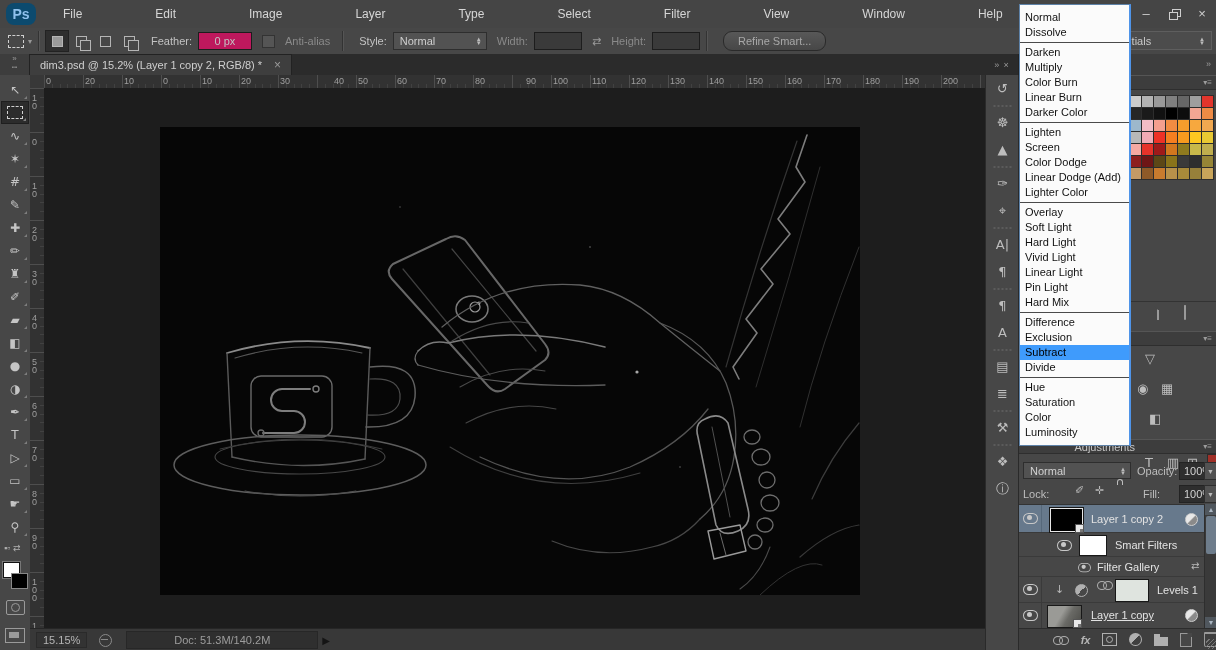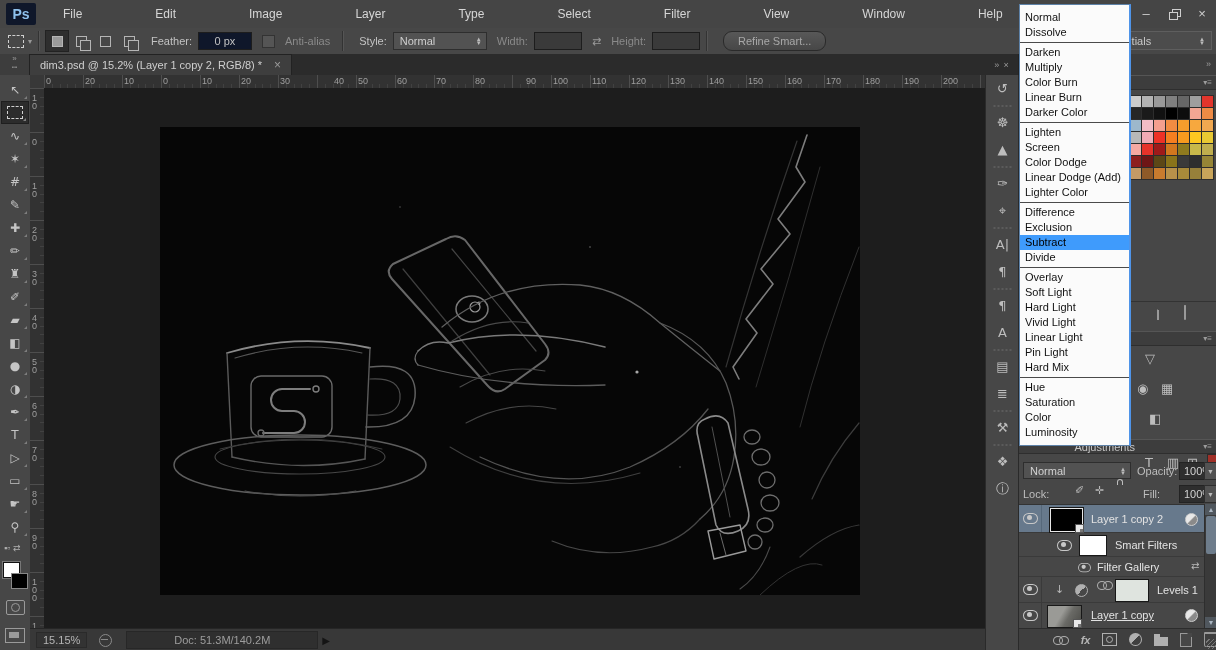--- a/index.html
+++ b/index.html
@@ -4,35 +4,35 @@
 <style>
   html,body{margin:0;padding:0;background:#1a1a1a;}
   body{width:1216px;height:650px;overflow:hidden;position:relative;
        font-family:"Liberation Sans","DejaVu Sans",sans-serif;font-size:11px;color:#cfcfcf;
        -webkit-font-smoothing:antialiased;}
   .abs{position:absolute;}
   .ico{font-family:"DejaVu Sans",sans-serif;color:#b8b8b8;}
 
   
   #menubar{left:0;top:0;width:1216px;height:28px;background:#454545;border-bottom:1px solid #2c2c2c;display:flex;align-items:center;}
-  #pslogo{width:30px;height:22px;margin-left:6px;background:#0f172a;color:#8fc1ec;font-weight:bold;font-size:14px;display:flex;align-items:center;justify-content:center;border-radius:2px;}
+  #pslogo{width:30px;height:22px;margin-left:6px;background:#0c4a6e;color:#8fc1ec;font-weight:bold;font-size:14px;display:flex;align-items:center;justify-content:center;border-radius:8px;}
   #menubar-items{display:flex;margin-left:14px;gap:47px;}
   .menu-item{padding:6px 13px;color:#d6d6d6;font-size:12px;cursor:default;}
   #winctl{position:absolute;right:0;top:0;height:27px;display:flex;}
   .winbtn{width:28px;height:27px;display:flex;align-items:center;justify-content:center;color:#cfcfcf;font-size:13px;}
   .restore-sq{position:relative;width:10px;height:9px;}
   .restore-sq::before{content:'';position:absolute;left:3px;top:0;width:7px;height:6px;border:1px solid #cfcfcf;}
   .restore-sq::after{content:'';position:absolute;left:0;top:3px;width:7px;height:6px;border:1px solid #cfcfcf;background:#454545;}
 
   
   #optionsbar{left:0;top:28px;width:1216px;height:26px;background:#474747;border-bottom:1px solid #242424;display:flex;align-items:center;}
   .ob-sep{width:1px;height:20px;background:#333;margin:0 6px;box-shadow:1px 0 0 #555;}
   .ob-label{color:#c3c3c3;margin:0 6px 0 10px;}
   .ob-label.dim{color:#8a8a8a;}
-  .ob-field{background:#0f172a;border:1px solid #1d1d1d;height:16px;min-width:40px;color:#c3c3c3;display:flex;align-items:center;justify-content:center;padding:0 6px;}
+  .ob-field{background:#be185d;border:1px solid #1d1d1d;height:16px;min-width:40px;color:#c3c3c3;display:flex;align-items:center;justify-content:center;padding:0 6px;}
   .ob-field.empty{background:#3a3a3a;min-width:34px;}
   .stepper{display:inline-flex;flex-direction:column;line-height:4px;font-size:6px;color:#bbb;margin-left:6px;}
   .ob-select{background:#525252;border:1px solid #2e2e2e;height:16px;display:flex;align-items:center;padding:0 6px;color:#cfcfcf;}
   .mode-btn{width:22px;height:20px;display:flex;align-items:center;justify-content:center;border:1px solid transparent;}
   .mode-btn.active{background:#2e2e2e;border-color:#222;}
   .msq{width:9px;height:9px;border:1px solid #b5b5b5;display:inline-block;position:relative;}
   .msq.fill{background:#9a9a9a;}
   .msq.dbl::after{content:'';position:absolute;left:3px;top:3px;width:9px;height:9px;border:1px solid #b5b5b5;background:#474747;}
   .checkbox{width:11px;height:11px;background:#555;border:1px solid #333;margin-left:10px;}
   #refine-btn{background:linear-gradient(#585858,#474747);border:1px solid #2a2a2a;border-radius:9px;height:18px;padding:0 14px;color:#a8a8a8;display:flex;align-items:center;margin-left:10px;}
@@ -677,33 +677,33 @@
       <div class="bm-item">Darker Color</div>
     </div>
     <div class="bm-group">
       <div class="bm-item">Lighten</div>
       <div class="bm-item">Screen</div>
       <div class="bm-item">Color Dodge</div>
       <div class="bm-item">Linear Dodge (Add)</div>
       <div class="bm-item">Lighter Color</div>
     </div>
     <div class="bm-group">
-      <div class="bm-item">Difference</div>
-      <div class="bm-item">Exclusion</div>
-      <div class="bm-item selected" style="background: rgb(63, 155, 252);">Subtract</div>
-      <div class="bm-item">Divide</div>
-    </div>
-    <div class="bm-group">
       <div class="bm-item">Overlay</div>
       <div class="bm-item">Soft Light</div>
       <div class="bm-item">Hard Light</div>
       <div class="bm-item">Vivid Light</div>
       <div class="bm-item">Linear Light</div>
       <div class="bm-item">Pin Light</div>
       <div class="bm-item">Hard Mix</div>
     </div>
     <div class="bm-group">
+      <div class="bm-item">Difference</div>
+      <div class="bm-item">Exclusion</div>
+      <div class="bm-item selected" style="background: rgb(63, 155, 252);">Subtract</div>
+      <div class="bm-item">Divide</div>
+    </div>
+    <div class="bm-group">
       <div class="bm-item">Hue</div>
       <div class="bm-item">Saturation</div>
       <div class="bm-item">Color</div>
       <div class="bm-item">Luminosity</div>
     </div>
   </div>
 
 </body></html>

